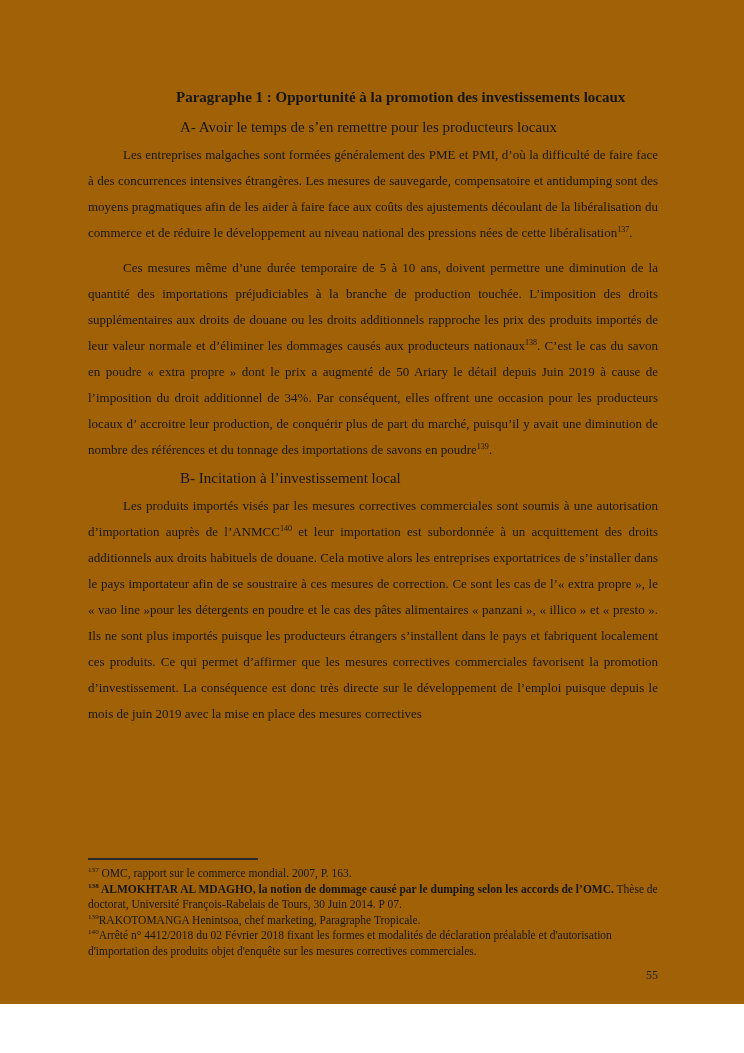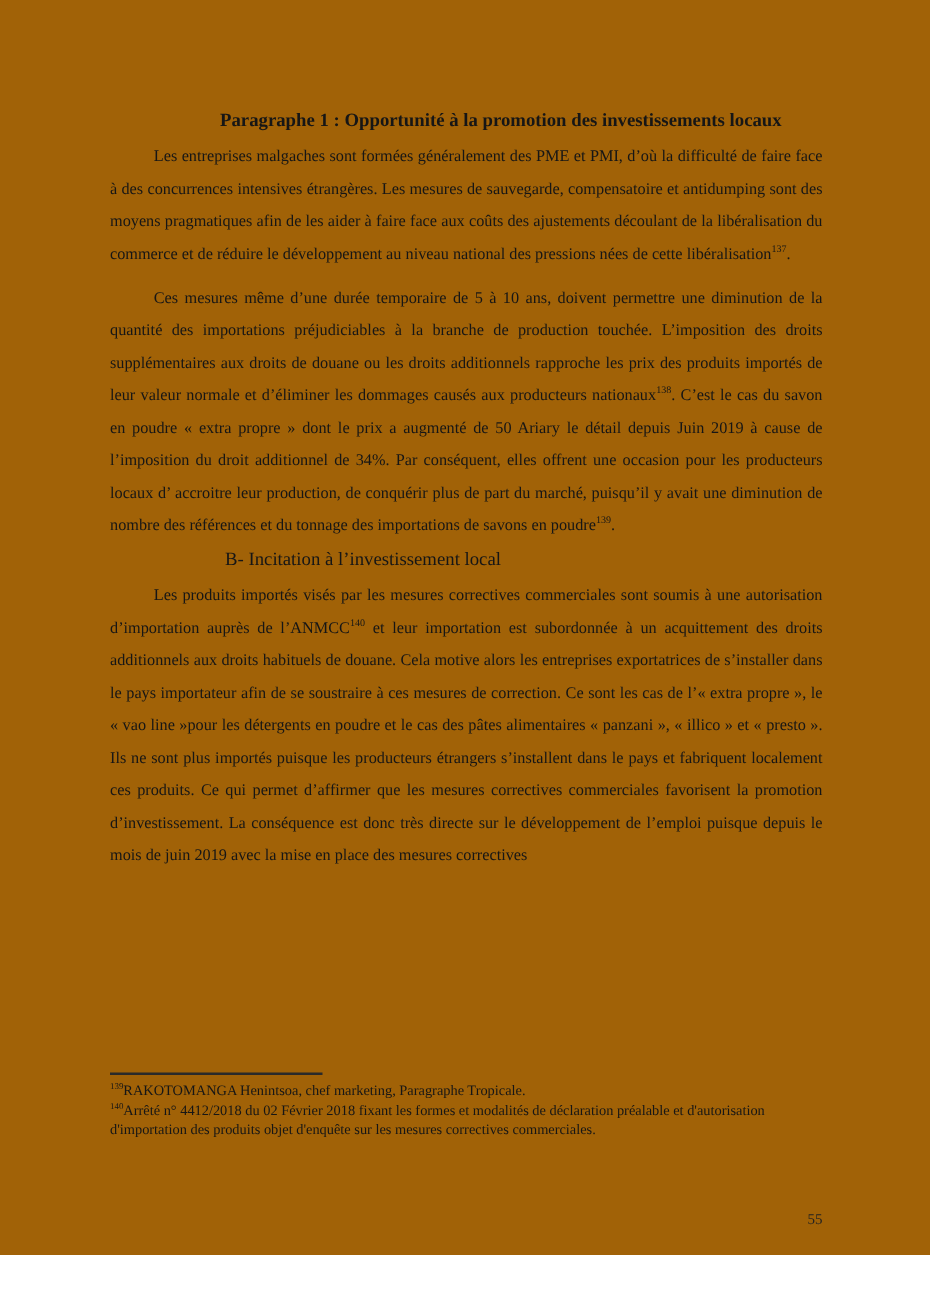--- a/index.html
+++ b/index.html
@@ -77,31 +77,34 @@
   }
 </style>
 </head>
 <body>
 
 <div class="page">
 
   <div class="content">
     <div class="doc-title">Paragraphe 1 : Opportunité à la promotion des investissements locaux</div>
 
+    <div class="sub-heading">A- Avoir le temps de s’en remettre pour les producteurs locaux</div>
 
     <p class="body-para"><span>Les entreprises malgaches sont formées généralement des PME et PMI, d’où la difficulté de faire face à des concurrences intensives étrangères. Les mesures de sauvegarde, compensatoire et antidumping sont des moyens pragmatiques afin de les aider à faire face aux coûts des ajustements découlant de la libéralisation du commerce et de réduire le développement au niveau national des pressions nées de cette libéralisation</span><sup>137</sup><span>.</span></p>
 
     <p class="body-para spaced"><span>Ces mesures même d’une durée temporaire de 5 à 10 ans, doivent permettre une diminution de la quantité des importations préjudiciables à la branche de production touchée. L’imposition des droits supplémentaires aux droits de douane ou les droits additionnels rapproche les prix des produits importés de leur valeur normale et d’éliminer les dommages causés aux producteurs nationaux</span><sup>138</sup><span>. C’est le cas du savon en poudre « extra propre » dont le prix a augmenté de 50 Ariary le détail depuis Juin 2019 à cause de l’imposition du droit additionnel de 34%. Par conséquent, elles offrent une occasion pour les producteurs locaux d’ accroitre leur production, de conquérir plus de part du marché, puisqu’il y avait une diminution de nombre des références et du tonnage des importations de savons en poudre</span><sup>139</sup><span>.</span></p>
 
     <div class="sub-heading b">B- Incitation à l’investissement local</div>
 
     <p class="body-para"><span>Les produits importés visés par les mesures correctives commerciales sont soumis à une autorisation d’importation auprès de l’ANMCC</span><sup>140</sup><span> et leur importation est subordonnée à un acquittement des droits additionnels aux droits habituels de douane. Cela motive alors les entreprises exportatrices de s’installer dans le pays importateur afin de se soustraire à ces mesures de correction. Ce sont les cas de l’« extra propre », le « vao line »pour les détergents en poudre et le cas des pâtes alimentaires « panzani », « illico » et « presto ». Ils ne sont plus importés puisque les producteurs étrangers s’installent dans le pays et fabriquent localement ces produits. Ce qui permet d’affirmer que les mesures correctives commerciales favorisent la promotion d’investissement. La conséquence est donc très directe sur le développement de l’emploi puisque depuis le mois de juin 2019 avec la mise en place des mesures correctives</span></p>
   </div>
 
   <div class="footnotes">
     <div class="fn-rule"></div>
+    <div class="footnote"><sup>137</sup><span> OMC, rapport sur le commerce mondial. 2007, P. 163.</span></div>
+    <div class="footnote"><sup class="b-seg">138</sup><span class="b-seg"> ALMOKHTAR AL MDAGHO, la notion de dommage causé par le dumping selon les accords de l’OMC.</span><span> Thèse de doctorat, Université François-Rabelais de Tours, 30 Juin 2014. P 07.</span></div>
     <div class="footnote"><sup>139</sup><span>RAKOTOMANGA Henintsoa, chef marketing, Paragraphe Tropicale.</span></div>
     <div class="footnote"><sup>140</sup><span>Arrêté n° 4412/2018 du 02 Février 2018 fixant les formes et modalités de déclaration préalable et d'autorisation d'importation des produits objet d'enquête sur les mesures correctives commerciales.</span></div>
   </div>
 
   <div class="page-number">55</div>
 
 </div>
 
 </body></html>

